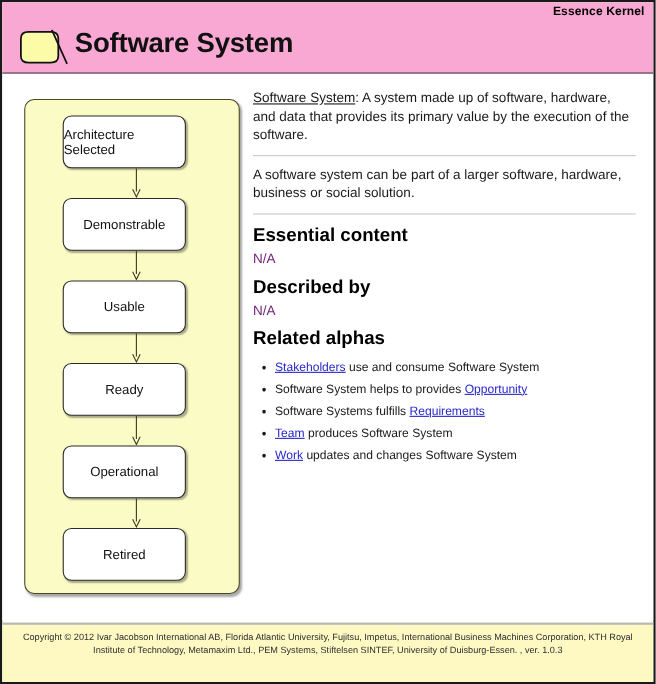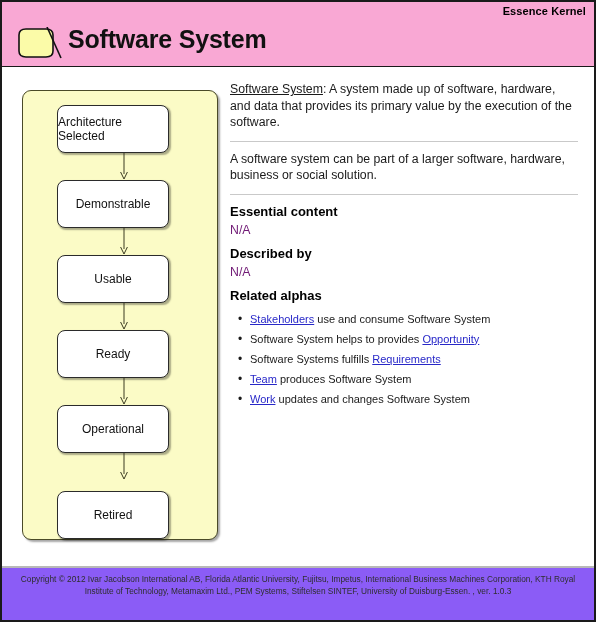--- a/index.html
+++ b/index.html
@@ -123,21 +123,21 @@
   }
   .para .term {
     text-decoration: underline;
   }
   .rule {
     height: 1px;
     background: #c9c9c9;
     margin: 10px 0 9px 0;
   }
   .sec-head {
-    font-size: 13px;
+    font-size: 17px;
     font-weight: bold;
     color: #000000;
     margin: 0 0 4px 0;
   }
   .sec-val {
     font-size: 12.3px;
     color: #701a75;
     margin: 0 0 9px 0;
   }
   ul.alpha-list {
@@ -166,21 +166,21 @@
     cursor: pointer;
   }
 
   
   #footer {
     position: absolute;
     left: 0;
     right: 0;
     bottom: 0;
     height: 54px;
-    background: #8b5cf6;
+    background: #fef9c3;
     border-top: 2px solid #b8b8b8;
     box-sizing: border-box;
     padding: 5px 4px 0 4px;
   }
   #footer-text {
     font-size: 8.3px;
     line-height: 12px;
     color: #2e2e2e;
     text-align: center;
   }
@@ -239,21 +239,21 @@
         </svg>
 
         <div class="state-box" style="top:314px;">
           <span>Operational</span>
         </div>
         <svg class="state-arrow" style="top:362px;" viewBox="0 0 10 27">
           <line x1="5" y1="0" x2="5" y2="21" stroke="#3a3a20" stroke-width="1"></line>
           <path d="M1.6 19 L5 26 L8.4 19" fill="none" stroke="#3a3a20" stroke-width="1"></path>
         </svg>
 
-        <div class="state-box" style="top:400px;">
+        <div class="state-box" style="top:389px;">
           <span>Retired</span>
         </div>
 
       </div>
     </div>
 
     <div id="detail-col">
 
       <p class="para"><span class="term">Software System</span><span>:</span><span> A system made up of software, hardware, and data that provides its primary value by the execution of the software.</span></p>
 

